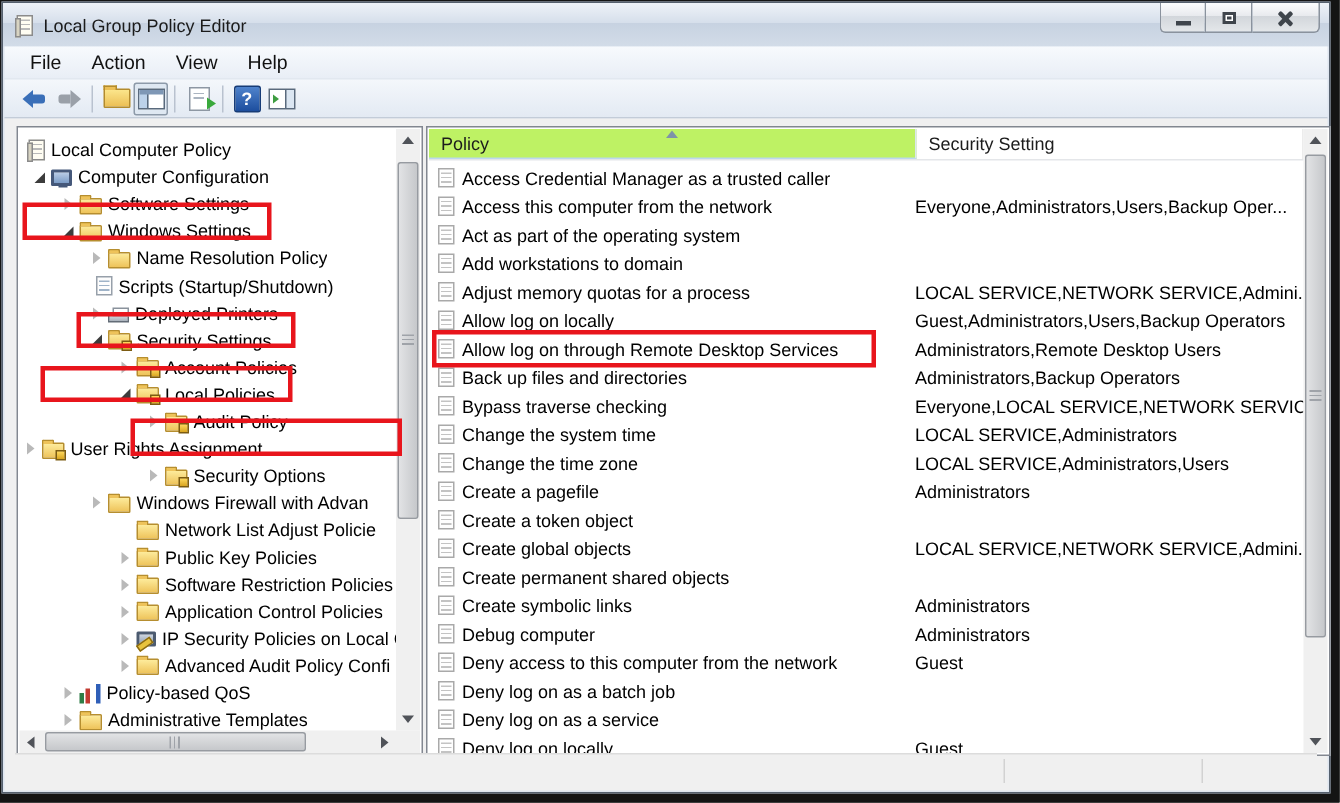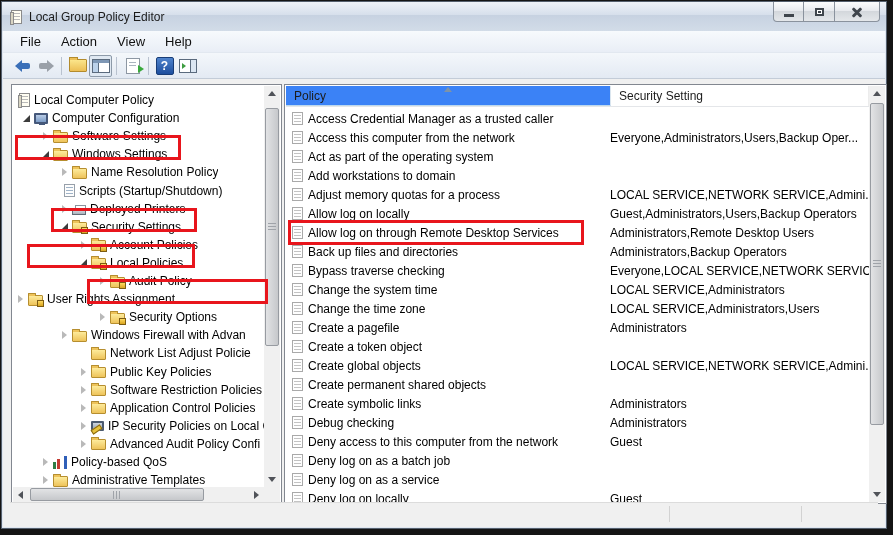--- a/index.html
+++ b/index.html
@@ -97,21 +97,21 @@
   .ticon-qos::after{content:"";position:absolute;left:4px;bottom:0;width:3px;height:10px;background:#c23b32;}
   .ticon-ipsec{width:13px;height:10px;background:linear-gradient(#cfd6df,#93a1b3);border:2px solid #4c5b70;border-radius:1px;box-sizing:border-box;}
   .ticon-ipsec::after{content:"";position:absolute;left:-2px;bottom:-3px;width:9px;height:3px;background:#e8c33c;border:1px solid #8a6a14;transform:rotate(-35deg);}
 
   
   .list-pane{position:absolute;left:281px;top:5px;width:603px;height:420px;background:#fff;
              border:1px solid #828790;box-sizing:border-box;overflow:hidden;}
   .list-header{position:absolute;left:1px;top:1px;right:17px;height:20px;display:flex;
                background:#fff;border-bottom:1px solid #e4e6e9;}
   .hcell{font-size:12px;color:#1c1c1c;display:flex;align-items:center;padding-left:8px;box-sizing:border-box;position:relative;}
-  .hcell.sorted{background:#3b82f6;border-right:1px solid #dbe6ef;border-bottom:1px solid #bcd8ee;}
+  .hcell.sorted{background:#bef264;border-right:1px solid #dbe6ef;border-bottom:1px solid #bcd8ee;}
   .hcell.plain{border-right:1px solid #ececec;}
   .sort-arrow{position:absolute;top:1px;left:50%;margin-left:-4px;width:0;height:0;
               border-bottom:5px solid #7e93a8;border-left:4px solid transparent;border-right:4px solid transparent;}
   .list-rows{position:absolute;left:1px;top:24px;right:17px;bottom:1px;overflow:hidden;}
   .list-row{position:absolute;left:0;right:0;height:19px;display:flex;align-items:center;}
   .lcell{font-size:12px;color:#000;white-space:nowrap;overflow:hidden;}
   .lcell.policy{width:302px;flex:none;}
   .lcell.setting{flex:1;}
   .picon{flex:none;width:11px;height:13px;margin:0 5px 0 6px;background:#fefefe;border:1px solid #a9a9a9;box-sizing:border-box;position:relative;}
   .picon::before{content:"";position:absolute;left:1px;top:2px;width:7px;height:8px;
@@ -424,21 +424,21 @@
               <span class="lcell policy">Create permanent shared objects</span>
               <span class="lcell setting"></span>
             </div>
             <div class="list-row" style="top: 285px;">
               <span class="picon"></span>
               <span class="lcell policy">Create symbolic links</span>
               <span class="lcell setting">Administrators</span>
             </div>
             <div class="list-row" style="top: 304px;">
               <span class="picon"></span>
-              <span class="lcell policy">Debug checking</span>
+              <span class="lcell policy">Debug computer</span>
               <span class="lcell setting">Administrators</span>
             </div>
             <div class="list-row" style="top: 323px;">
               <span class="picon"></span>
               <span class="lcell policy">Deny access to this computer from the network</span>
               <span class="lcell setting">Guest</span>
             </div>
             <div class="list-row" style="top: 342px;">
               <span class="picon"></span>
               <span class="lcell policy">Deny log on as a batch job</span>

